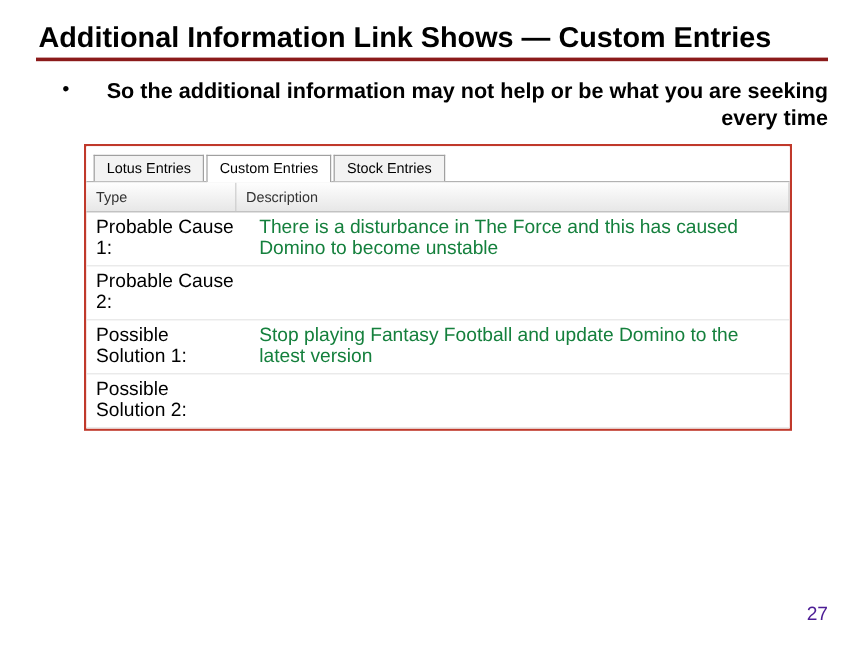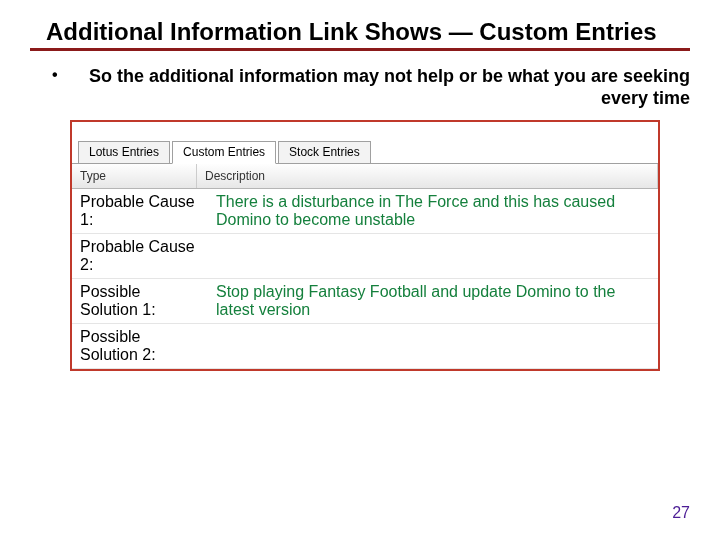--- a/index.html
+++ b/index.html
@@ -1,24 +1,24 @@
 <!DOCTYPE html>
 <html><head>
 <meta charset="utf-8">
 <style>
   * { box-sizing: border-box; margin: 0; padding: 0; }
   html, body { width: 720px; height: 540px; background: #fff; font-family: Arial, Helvetica, sans-serif; }
   .slide { position: relative; width: 720px; height: 540px; padding: 18px 30px 0 30px; }
-  .title { font-size: 24px; font-weight: bold; color: #000; line-height: 1.15; margin-left: 16px; }
+  .title { font-size: 24px; font-weight: bold; color: #000; line-height: 1.15; margin-left: 2px; }
   .rule { height: 3px; background: #8b1a1a; margin-top: 2px; }
   .bullets { margin: 14px 0 10px 22px; text-align: right; }
   .bullets li { list-style: none; position: relative; font-size: 18px; font-weight: bold; color: #000; line-height: 1.25; padding-left: 18px; }
   .bullets li::before { content: "•"; position: absolute; left: 0; top: 0; font-size: 16px; font-weight: bold; }
   .shot-frame { border: 2px solid #c0392b; margin: 8px 30px 0 40px; }
-  .shot { background: #fff; font-family: Tahoma, Arial, sans-serif; font-size: 12px; color: #000; margin-top: 12px; }
+  .shot { background: #fff; font-family: Tahoma, Arial, sans-serif; font-size: 12px; color: #000; }
   .tabrow { display: flex; align-items: flex-end; border-bottom: 1px solid #a0a0a0; padding: 6px 6px 0 6px; gap: 0; background: #fff; }
   .tab { padding: 3px 10px 4px 10px; border: 1px solid #a0a0a0; border-bottom: none; background: #f3f3f3; margin-right: 2px; cursor: pointer; line-height: 14px; }
   .tab.active { background: #fff; position: relative; top: 1px; border-bottom: 1px solid #fff; }
   .subtabrow { display: flex; align-items: flex-end; border-bottom: 1px solid #a0a0a0; padding: 8px 6px 0 6px; background: #fff; }
   .table-head { display: flex; background: linear-gradient(#fefefe,#e7e7e7); border-bottom: 1px solid #b5b5b5; font-size: 12px; }
   .th { padding: 5px 8px; border-right: 1px solid #ccc; color: #333; }
   .th.type { width: 125px; }
   .th.desc { flex: 1; }
   .rowline { display: flex; border-bottom: 1px solid #e5e5e5; font-size: 16px; min-height: 26px; align-items: center; }
   .cell-type { width: 136px; padding: 4px 8px; color: #000; }

